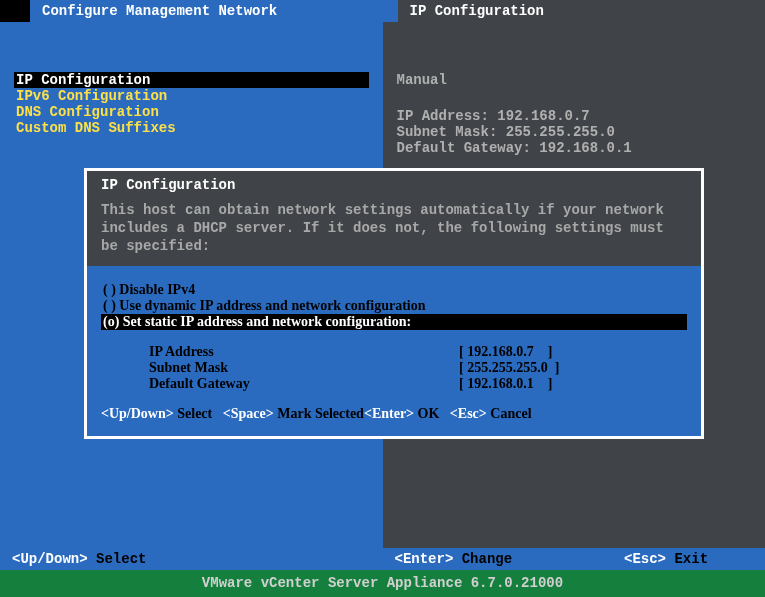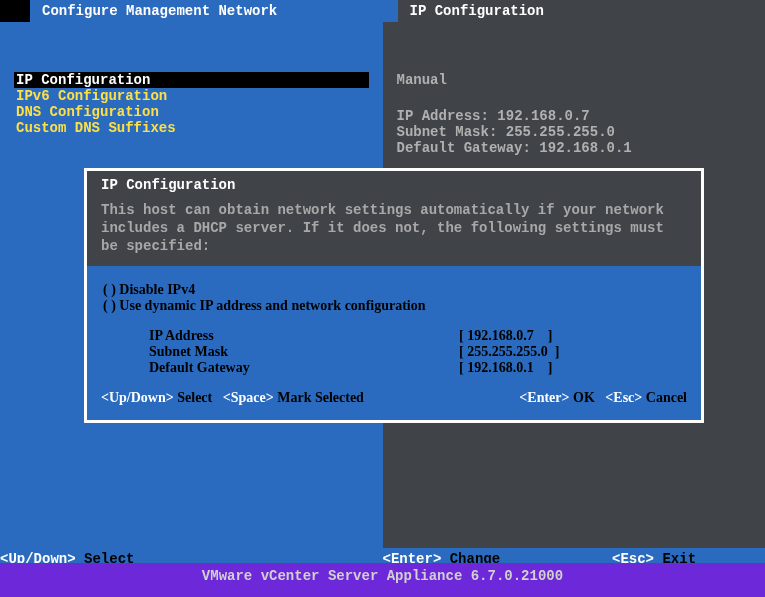--- a/index.html
+++ b/index.html
@@ -98,48 +98,47 @@
   .field-row {
     display: flex;
     white-space: pre;
     margin-left: 48px;
   }
   .field-label { width: 310px; }
   .field-val { flex: 1; }
   .dialog-hints {
     margin-top: 14px;
     display: flex;
-    justify-content: space-between;
     color: #000;
   }
   .dialog-hints .key { color: #fff; }
   .hints-group { display: inline; }
 
   .bottombar {
     position: absolute;
     left: 0; right: 0;
     top: 548px;
     height: 22px;
     line-height: 22px;
     background: #2a6bbf;
     display: flex;
   }
-  .bottombar .seg { }
+  .bottombar .seg { padding-left: 12px; }
   .bottombar .seg1 { width: 50%; }
   .bottombar .seg2 { width: 30%; }
   .bottombar .seg3 { flex: 1; }
   .key-white { color: #fff; }
   .act-dark { color: #000; }
 
   .footer {
     position: absolute;
     left: 0; right: 0;
     bottom: 0;
-    height: 34px;
-    background: #6d28d9;
+    height: 27px;
+    background: #15803d;
     color: #d0d0d0;
     text-align: center;
     line-height: 27px;
   }
 </style>
 </head>
 <body>
 
 <div class="topbar">
   <div class="left">Configure Management Network</div>
@@ -162,20 +161,21 @@
     <div class="info-line"><span>Subnet Mask:</span> <span>255.255.255.0</span></div>
     <div class="info-line"><span>Default Gateway:</span> <span>192.168.0.1</span></div>
   </div>
 
   <div class="dialog">
     <div class="dialog-header">IP Configuration</div>
     <div class="dialog-desc">This host can obtain network settings automatically if your network includes a DHCP server. If it does not, the following settings must be specified:</div>
     <div class="dialog-body">
       <div class="radio-line"><span>( )</span> <span>Disable IPv4</span></div>
       <div class="radio-line"><span>( )</span> <span>Use dynamic IP address and network configuration</span></div>
+      <div class="radio-line selected"><span>(o)</span> <span>Set static IP address and network configuration:</span></div>
       <div style="height:14px;"></div>
       <div class="field-row">
         <span class="field-label">IP Address</span>
         <span class="field-val">[ 192.168.0.7    ]</span>
       </div>
       <div class="field-row">
         <span class="field-label">Subnet Mask</span>
         <span class="field-val">[ 255.255.255.0  ]</span>
       </div>
       <div class="field-row">

